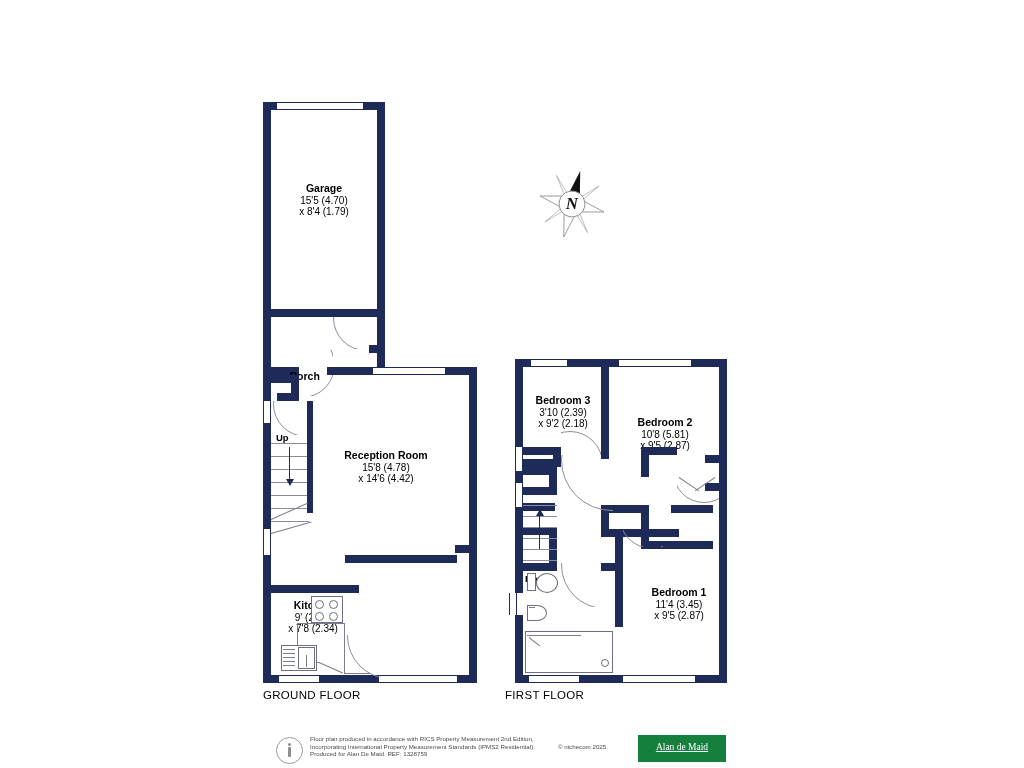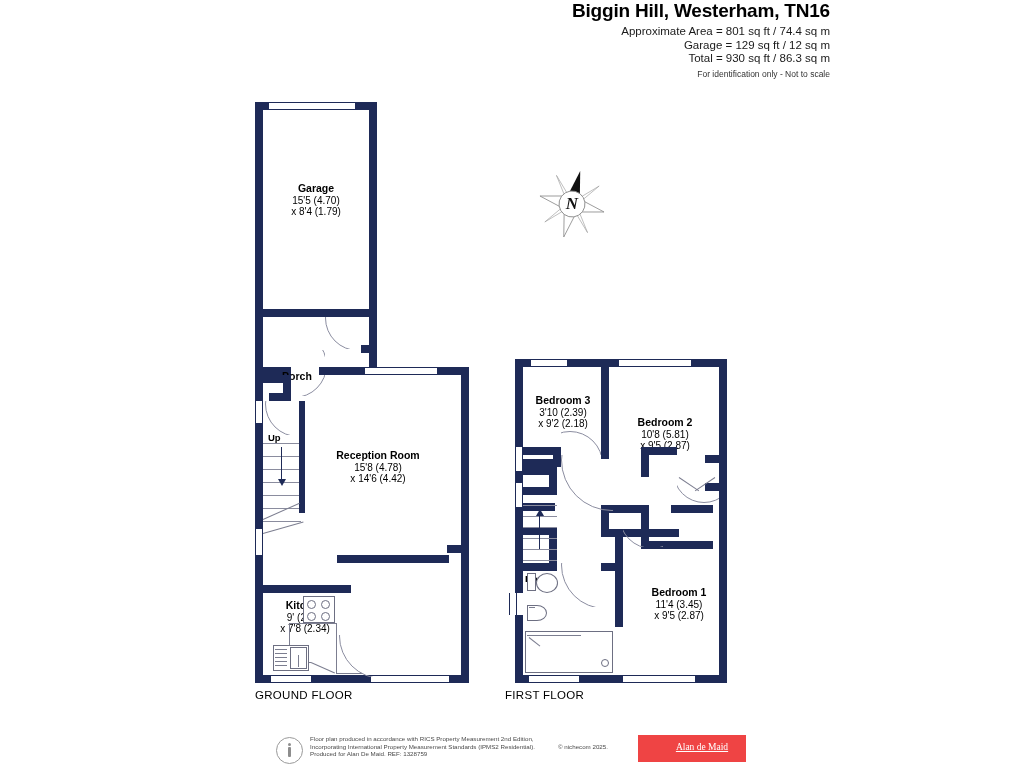--- a/index.html
+++ b/index.html
@@ -49,57 +49,48 @@
   
   .compass{position:absolute;left:533px;top:166px;width:78px;height:76px;}
 
   
   .footer{position:absolute;left:275px;top:733px;width:480px;height:34px;}
   .footer .ftext{position:absolute;left:35px;top:2px;font-size:6.2px;color:#4a4a4a;line-height:7.6px;white-space:nowrap;}
   .footer .copy{position:absolute;left:283px;top:9.6px;font-size:6.2px;color:#4a4a4a;white-space:nowrap;}
   .ricsmark{position:absolute;left:1px;top:4px;width:25px;height:25px;border:1px solid #9a9a9a;border-radius:50%;}
   .ricsmark .i{position:absolute;left:11px;top:9px;width:3px;height:10px;background:#8d8d8d;border-radius:1px;}
   .ricsmark .dot{position:absolute;left:11px;top:5px;width:3px;height:3px;background:#8d8d8d;border-radius:50%;}
-  .logo{position:absolute;left:363px;top:2px;width:88px;height:27px;background:#ef4444;padding-left:20px;}
+  .logo{position:absolute;left:363px;top:2px;width:88px;height:27px;background:#15803d;}
   .logo span{display:block;text-align:center;color:#ffffff;font-size:9.5px;margin-top:7px;
              text-decoration:underline;font-family:"Liberation Serif", serif;}
 </style>
 </head>
 <body>
 
 <div id="root">
 
-  <div class="header">
-    <div class="title">Biggin Hill, Westerham, TN16</div>
-    <div class="sub">
-      <div>Approximate Area = 801 sq ft / 74.4 sq m</div>
-      <div>Garage = 129 sq ft / 12 sq m</div>
-      <div>Total = 930 sq ft / 86.3 sq m</div>
-    </div>
-    <div class="note">For identification only - Not to scale</div>
-  </div>
 
   <div class="compass">
     <svg width="78" height="76" viewBox="0 0 78 76">
       <g transform="rotate(14 39 38)">
         <polygon points="39,4 46,34 39,38 32,34" fill="#111111"></polygon>
         <polygon points="39,72 46,42 39,38 32,42" fill="#ffffff" stroke="#8e8e8e" stroke-width="0.8"></polygon>
         <polygon points="6,38 34,31 38,38 34,45" fill="#ffffff" stroke="#8e8e8e" stroke-width="0.8"></polygon>
         <polygon points="72,38 44,31 40,38 44,45" fill="#ffffff" stroke="#8e8e8e" stroke-width="0.8"></polygon>
         <polygon points="17,14 36,33 38,38 33,36" fill="#ffffff" stroke="#9c9c9c" stroke-width="0.6"></polygon>
         <polygon points="61,14 42,33 40,38 45,36" fill="#ffffff" stroke="#9c9c9c" stroke-width="0.6"></polygon>
         <polygon points="17,62 36,43 38,38 33,40" fill="#ffffff" stroke="#9c9c9c" stroke-width="0.6"></polygon>
         <polygon points="61,62 42,43 40,38 45,40" fill="#ffffff" stroke="#9c9c9c" stroke-width="0.6"></polygon>
         <circle cx="39" cy="38" r="13" fill="#ffffff" stroke="#8e8e8e" stroke-width="0.9"></circle>
       </g>
       <text x="39" y="43" text-anchor="middle" font-family="Liberation Serif, serif" font-size="17" font-weight="bold" font-style="italic" fill="#111">N</text>
     </svg>
   </div>
 
-  <div class="plan" style="left:247px;top:95px;width:230px;height:600px;">
+  <div class="plan" style="left:255px;top:95px;width:230px;height:600px;">
 
     <div class="wall" style="left:8px;top:7px;width:14px;height:8px;"></div>
     <div class="wall" style="left:108px;top:7px;width:22px;height:8px;"></div>
     <div class="win" style="left:22px;top:7px;width:86px;height:8px;"></div>
 
     <div class="wall" style="left:8px;top:7px;width:8px;height:215px;"></div>
     <div class="wall" style="left:122px;top:7px;width:8px;height:215px;"></div>
     <div class="wall" style="left:8px;top:214px;width:122px;height:8px;"></div>
 
     <div class="label" style="left:19px;top:88px;width:100px;">

